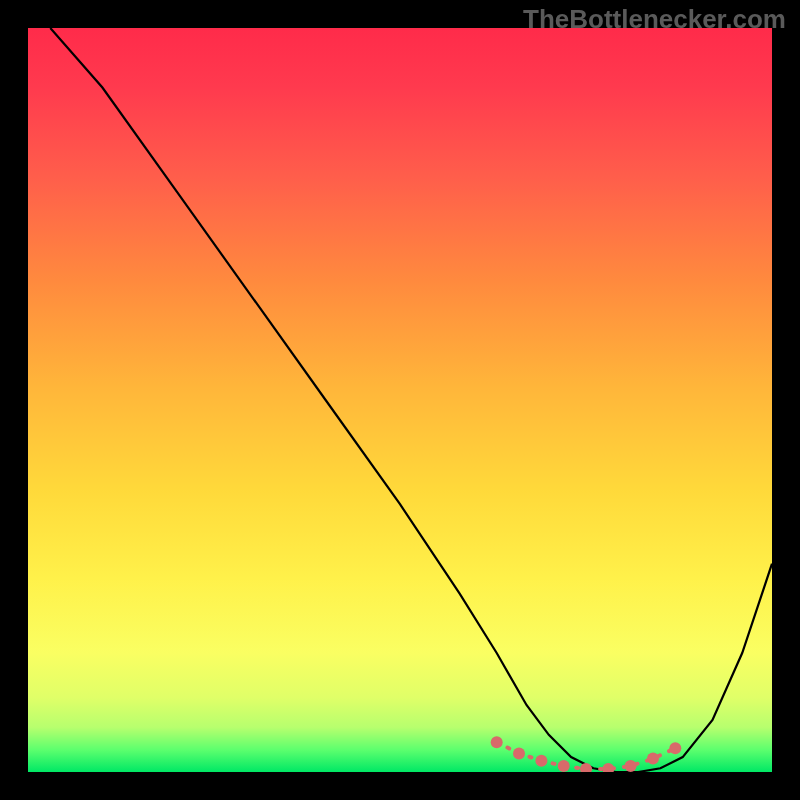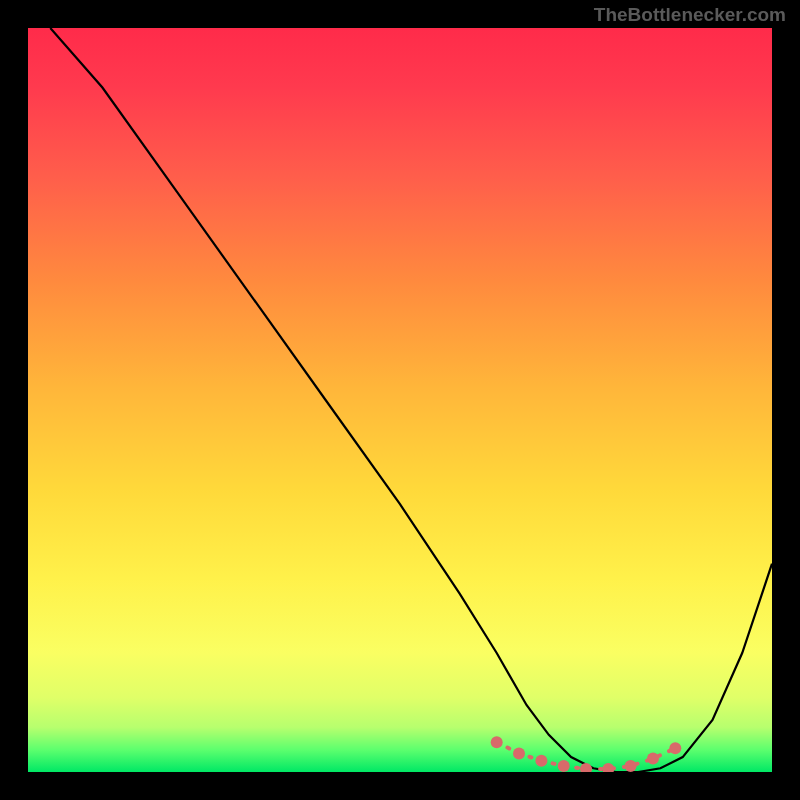--- a/index.html
+++ b/index.html
@@ -8,21 +8,21 @@
     height: 800px;
     background: #000;
     position: relative;
     font-family: Arial, sans-serif;
   }
   .watermark {
     position: absolute;
     top: 4px;
     right: 14px;
     color: #5a5a5a;
-    font-size: 19px;
+    font-size: 26px;
     font-weight: bold;
     z-index: 10;
   }
   .plot-area {
     position: absolute;
     left: 28px;
     top: 28px;
     width: 744px;
     height: 744px;
     overflow: hidden;

